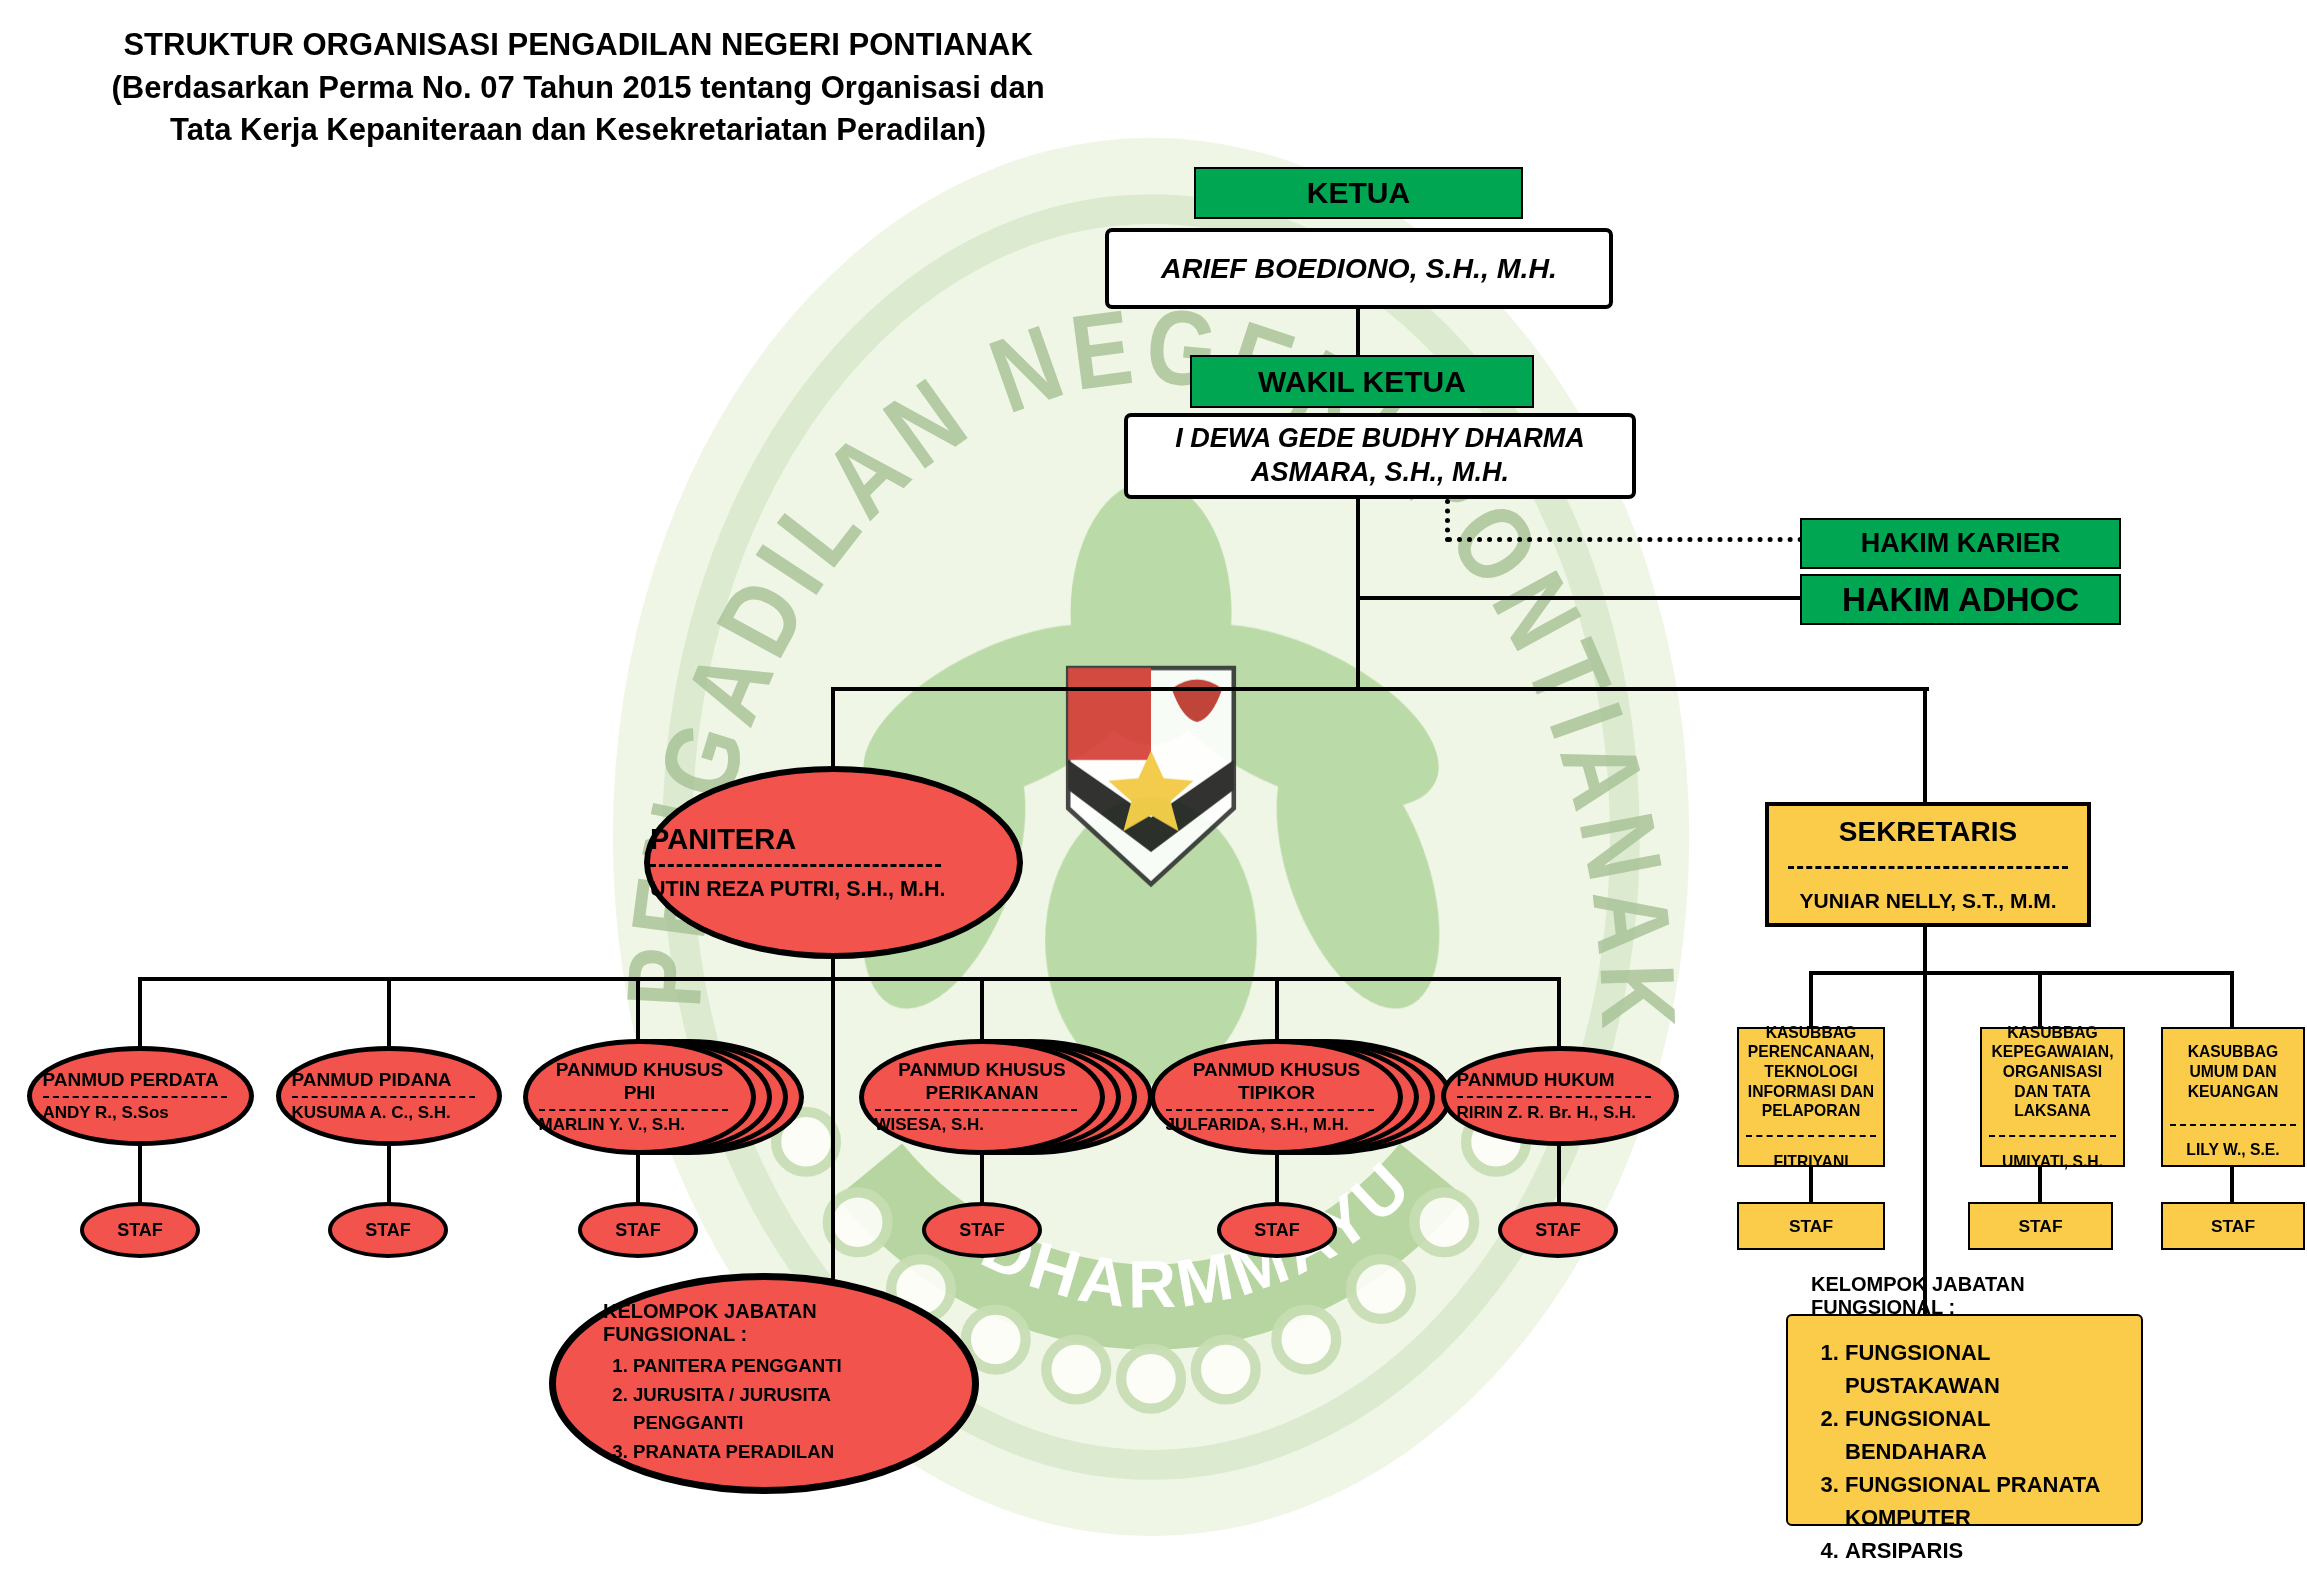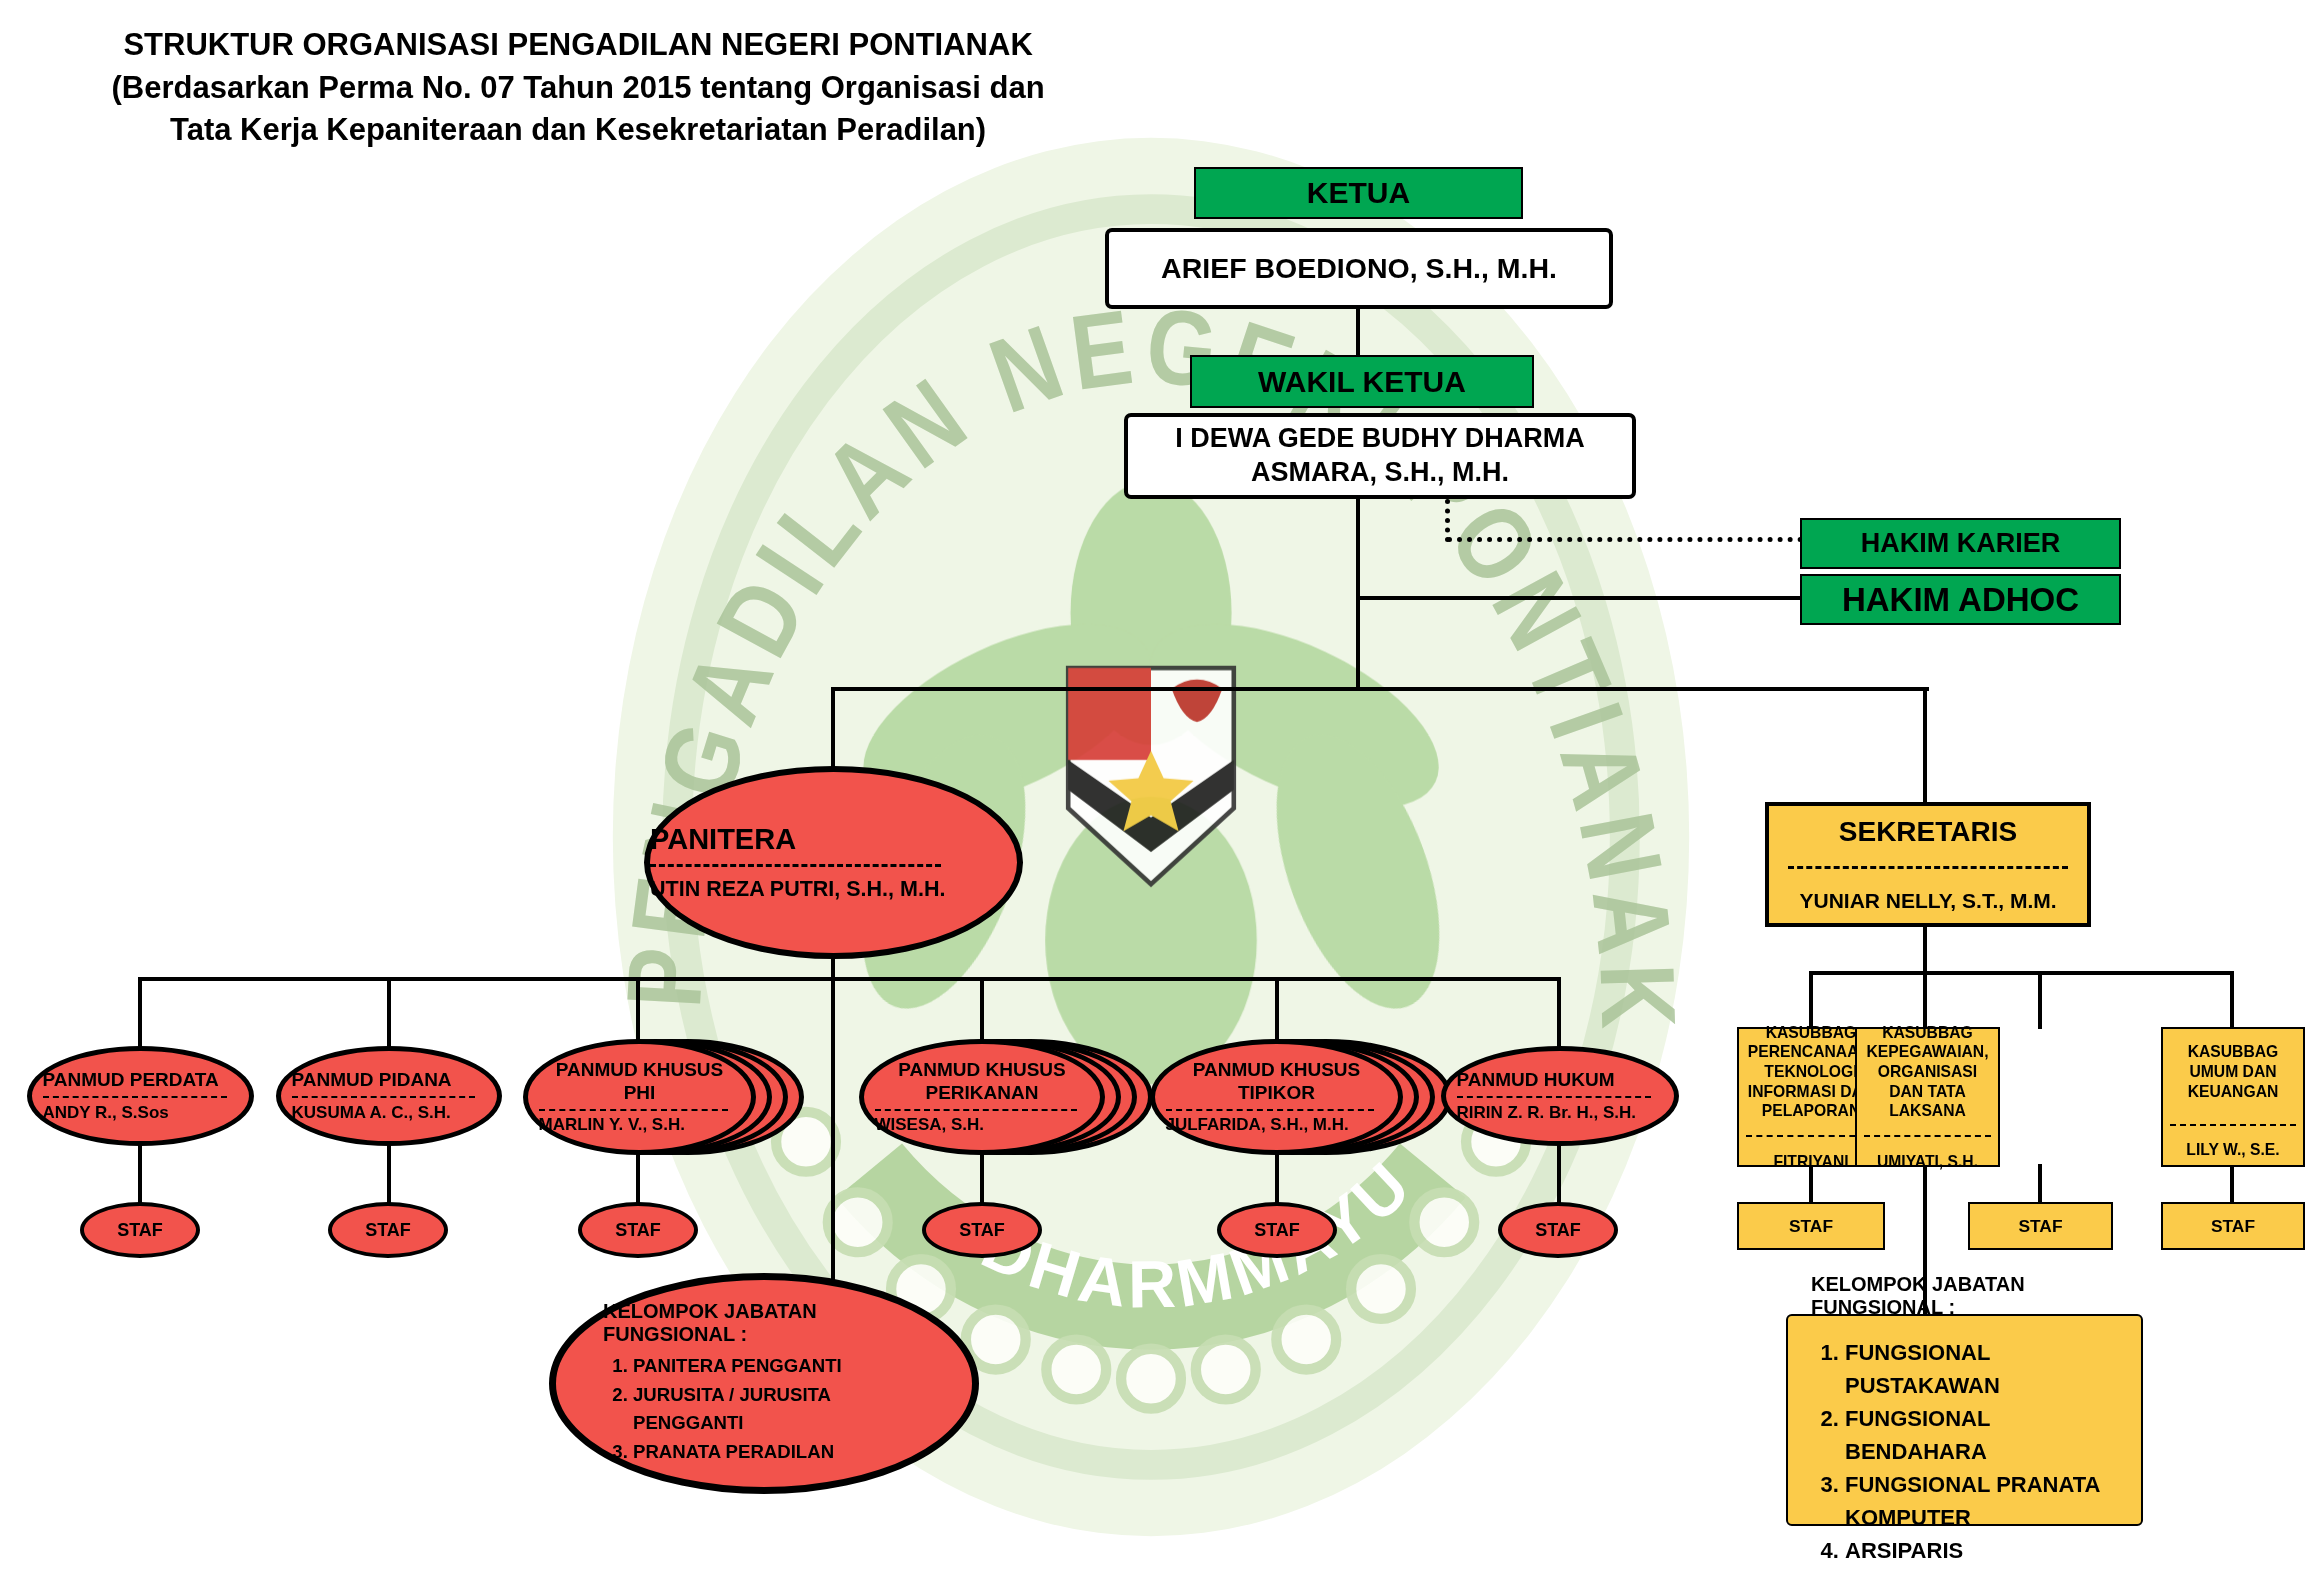--- a/index.html
+++ b/index.html
@@ -21,21 +21,21 @@
   .dot-h { position: absolute; border-top: 5.2px dotted #000; }
   
   .gbox {
     position: absolute; background: #00A651; border: 2.9px solid #000;
     display: flex; align-items: center; justify-content: center;
     font-weight: bold; font-size: 29px; text-align: center;
   }
   .wbox {
     position: absolute; background: #fff; border: 4.7px solid #000; border-radius: 7px;
     display: flex; align-items: center; justify-content: center;
-    font-weight: bold; font-size: 28.5px; text-align: center; line-height: 1.25; padding: 0 11.6px;
+    font-weight: bold; font-size: 28.5px; text-align: center; line-height: 1.25; padding: 0 11.6px; font-style: italic;
   }
   .ellipse {
     position: absolute; background: #F2534C; border-radius: 50%;
     display: flex; flex-direction: column; align-items: flex-start; justify-content: center;
     text-align: center; font-weight: bold;
   }
   .big-ellipse { border: 6.4px solid #000; }
   .pe-title { font-size: 29px; }
   .pe-sep   { width: 291px; border-top: 3.5px dashed #000; margin: 8.1px 0 9.3px 0; }
   .pe-name  { font-size: 21.5px; }
@@ -252,21 +252,21 @@
       <li>JURUSITA / JURUSITA PENGGANTI</li>
       <li>PRANATA PERADILAN</li>
     </ol>
   </div>
 
   <div class="ybox kasubbag" style="left:1737px; width:148px;">
     <div class="kb-title">KASUBBAG PERENCANAAN, TEKNOLOGI INFORMASI DAN PELAPORAN</div>
     <div class="kb-sep"></div>
     <div class="kb-name">FITRIYANI</div>
   </div>
-  <div class="ybox kasubbag" style="left:1855px; width:145px;">
+  <div class="ybox kasubbag" style="left:1980px; width:145px;">
     <div class="kb-title">KASUBBAG KEPEGAWAIAN, ORGANISASI DAN TATA LAKSANA</div>
     <div class="kb-sep"></div>
     <div class="kb-name">UMIYATI, S.H.</div>
   </div>
   <div class="ybox kasubbag" style="left:2161px; width:144px;">
     <div class="kb-title">KASUBBAG UMUM DAN KEUANGAN</div>
     <div class="kb-sep"></div>
     <div class="kb-name">LILY W., S.E.</div>
   </div>
 

